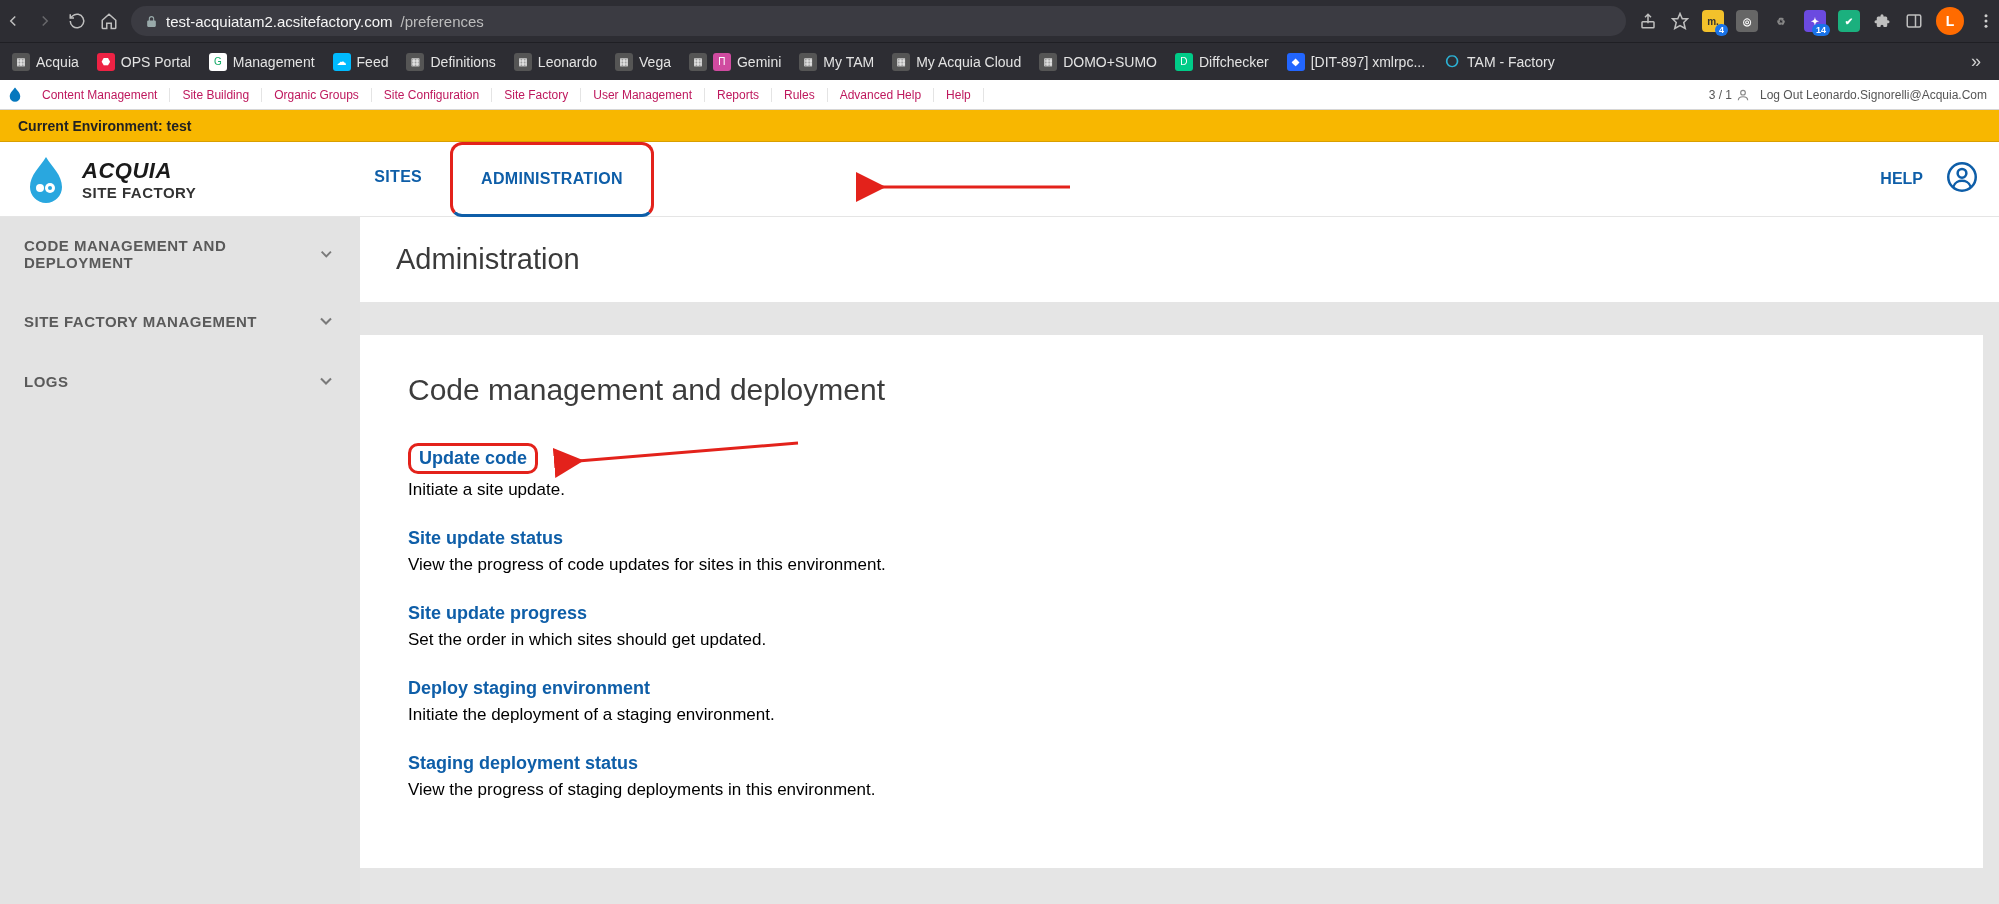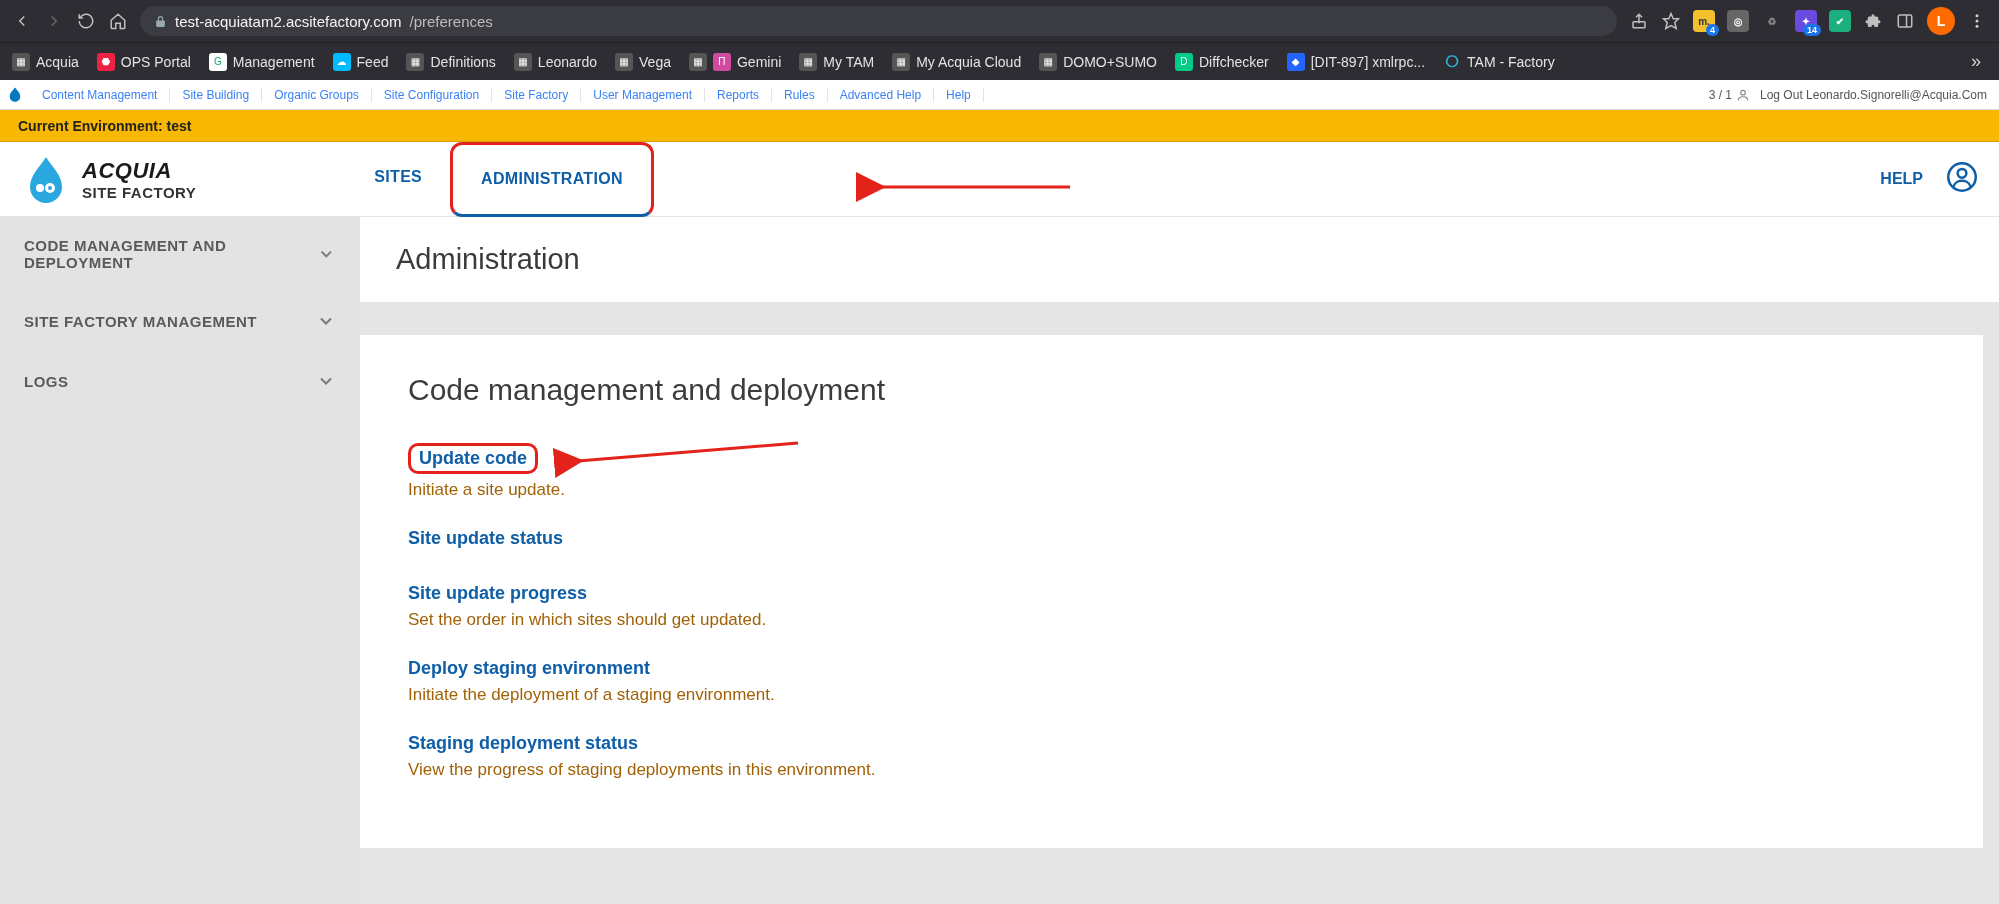--- a/index.html
+++ b/index.html
@@ -1,19 +1,19 @@
 <!DOCTYPE html>
 <html><head>
 <meta charset="utf-8">
 <style>
   * { box-sizing: border-box; margin: 0; padding: 0; }
   body { font-family: -apple-system, BlinkMacSystemFont, "Segoe UI", Arial, sans-serif; background:#e5e5e5; color:#333; width:1999px; }
 
   
-  .chrome-bar { background:#2d2d33; display:flex; align-items:center; height:42px; padding:0 12px; gap:12px; color:#cfcfcf; }
+  .chrome-bar { background:#2d2d33; display:flex; align-items:center; height:42px; padding:0 3px; gap:12px; color:#cfcfcf; }
   .chrome-btn { width:20px; height:20px; display:flex; align-items:center; justify-content:center; color:#bfbfbf; }
   .chrome-btn svg { width:18px; height:18px; }
   .url-pill { flex:1; background:#3b3b42; border-radius:30px; height:30px; display:flex; align-items:center; padding:0 14px; gap:8px; color:#d8d8d8; font-size:15px; }
   .lock-icon { width:13px; height:13px; fill:#9aa; }
   .url-host { color:#f5f5f5; }
   .url-path { color:#bdbdbd; }
   .ext-area { display:flex; align-items:center; gap:12px; }
   .ext-ic { width:22px; height:22px; border-radius:4px; display:flex; align-items:center; justify-content:center; font-size:10px; font-weight:bold; color:#fff; position:relative; }
   .badge { position:absolute; bottom:-4px; right:-4px; background:#1a73e8; color:#fff; font-size:9px; border-radius:6px; padding:0 4px; line-height:12px; }
   .avatar-c { width:28px; height:28px; border-radius:50%; background:#ff6b00; color:#fff; display:flex; align-items:center; justify-content:center; font-weight:600; font-size:14px; }
@@ -22,21 +22,21 @@
   
   .bookmark-bar { background:#2d2d33; height:38px; display:flex; align-items:center; padding:0 12px; gap:18px; border-top:1px solid #1f1f24; color:#e3e3e3; font-size:14px; }
   .bm-item { display:flex; align-items:center; gap:6px; white-space:nowrap; color:#e3e3e3; cursor:pointer; }
   .bm-ic { width:18px; height:18px; border-radius:3px; display:inline-flex; align-items:center; justify-content:center; font-size:10px; color:#fff; }
   .bm-fill { flex:1; }
   .bm-chev { color:#cfcfcf; font-size:18px; padding:0 6px; }
 
   
   .admin-menu { background:#fff; height:30px; display:flex; align-items:center; font-size:12px; border-bottom:1px solid #d6d6d6; }
   .admin-menu .am-left { display:flex; align-items:center; }
-  .am-item { padding:0 12px; color:#3b82f6; border-right:1px solid #e4e4e4; height:14px; display:flex; align-items:center; cursor:pointer; }
+  .am-item { padding:0 12px; color:#be185d; border-right:1px solid #e4e4e4; height:14px; display:flex; align-items:center; cursor:pointer; }
   .am-logo { width:30px; height:30px; display:flex; align-items:center; justify-content:center; }
   .am-right { margin-left:auto; display:flex; align-items:center; gap:10px; padding-right:12px; color:#555; }
   .am-count { display:flex; align-items:center; gap:4px; }
 
   
   .env-bar { background:#f8b700; color:#222; font-weight:700; font-size:14px; height:32px; display:flex; align-items:center; padding:0 18px; border-bottom:1px solid #d99f00; }
 
   
   .hdr { background:#fff; height:75px; display:flex; align-items:center; padding:0 22px; border-bottom:1px solid #e5e5e5; }
   .logo-wrap { display:flex; align-items:center; gap:12px; }
@@ -64,21 +64,21 @@
 
   .content-col { flex:1; background:#e5e5e5; }
   .page-title-band { background:#fff; padding:26px 36px; border-bottom:1px solid #e5e5e5; }
   .page-title-band h1 { font-size:29px; font-weight:500; color:#3a3a3a; }
   .content-gap { height:32px; }
   .content-card { background:#fff; margin:0 16px 0 0; padding:38px 48px 40px 48px; min-height:470px; }
   .content-card h2 { font-size:30px; color:#3c3c3c; font-weight:500; margin-bottom:36px; }
   .link-block { margin-bottom:28px; position:relative; }
   .link-title { color:#0e5ea8; font-weight:700; font-size:18px; display:inline-block; cursor:pointer; margin-bottom:6px; }
   .link-block.boxed .link-title { border:3px solid #e3221b; border-radius:10px; padding:2px 8px; }
-  .link-desc { color:#a16207; font-size:17px; }
+  .link-desc { color:#000000; font-size:17px; }
 
 </style>
 </head>
 <body>
 
 <div class="chrome-bar">
   <div class="chrome-btn">
       <svg viewBox="0 0 24 24" fill="none" stroke="currentColor" stroke-width="2">
         <polyline points="15 18 9 12 15 6"></polyline>
       </svg>
@@ -319,20 +319,21 @@
                   <path d="M10 0 L0 5 L10 10 z" fill="#e3221b"></path>
                 </marker>
               </defs>
               <line x1="230" y1="6" x2="10" y2="24" stroke="#e3221b" stroke-width="3" marker-end="url(#ah2)"></line>
             </svg>
         </div>
       </div>
 
       <div class="link-block">
         <span class="link-title">Site update status</span>
+        <div class="link-desc">View the progress of code updates for sites in this environment.</div>
       </div>
       <div class="link-block">
         <span class="link-title">Site update progress</span>
         <div class="link-desc">Set the order in which sites should get updated.</div>
       </div>
       <div class="link-block">
         <span class="link-title">Deploy staging environment</span>
         <div class="link-desc">Initiate the deployment of a staging environment.</div>
       </div>
       <div class="link-block">

